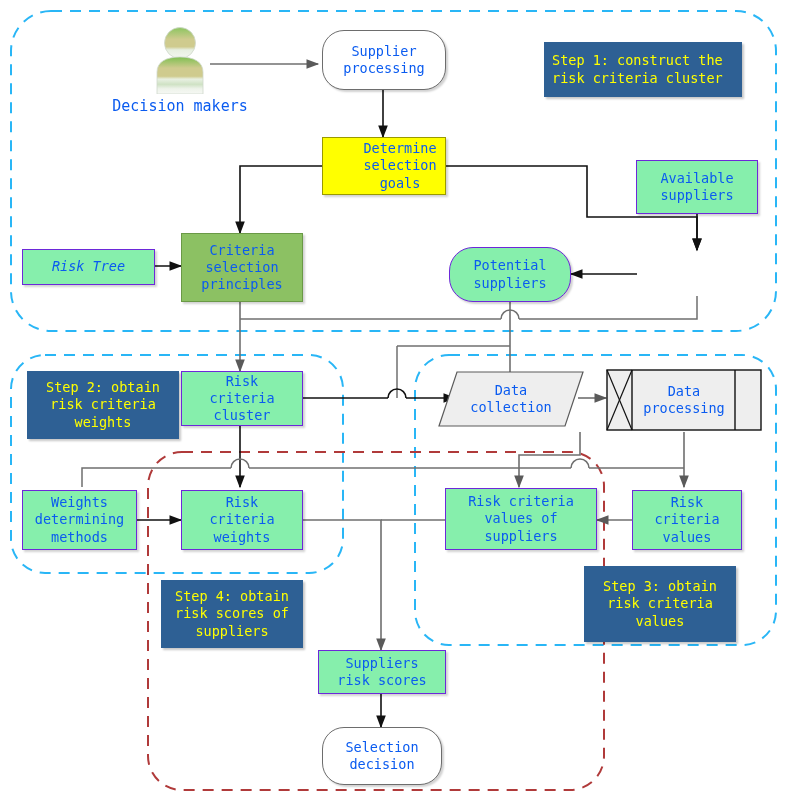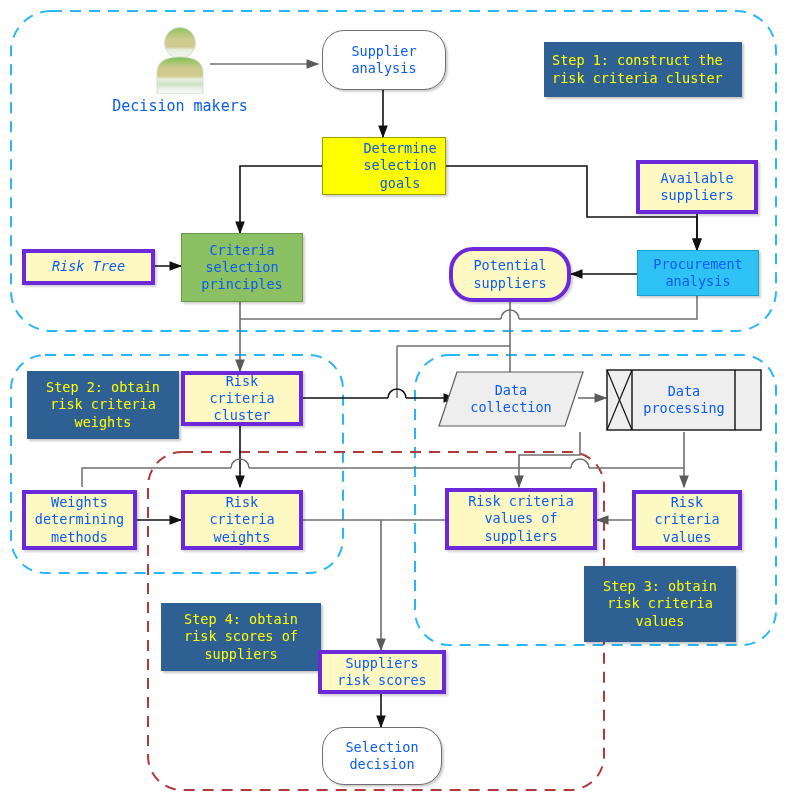--- a/index.html
+++ b/index.html
@@ -1,20 +1,20 @@
 <!DOCTYPE html>
 <html><head>
 <meta charset="utf-8">
 <style>
   html,body{margin:0;padding:0;background:#ffffff;}
   body{font-family:"DejaVu Sans Mono","Liberation Mono",monospace;}
   #stage{position:relative;width:787px;height:805px;overflow:hidden;background:#fff;}
   #svg-layer{position:absolute;left:0;top:0;width:787px;height:805px;}
   .node{position:absolute;box-sizing:border-box;display:flex;align-items:center;justify-content:center;text-align:center;color:#0a5bf0;font-family:"DejaVu Sans Mono","Liberation Mono",monospace;font-size:13.5px;line-height:1.28;white-space:pre-line;}
-  .proc{background:#fef9c3;border:4px solid #6d28d9;box-shadow:2px 2px 2px rgba(0,0,0,0.18);}
+  .proc{background:#86efac;border:1px solid #6d28d9;box-shadow:2px 2px 2px rgba(0,0,0,0.18);}
   .term{background:#ffffff;border:1px solid #6d6d6d;border-radius:22px;box-shadow:2px 2px 2px rgba(0,0,0,0.18);}
   .goal{background:#ffff00;border:1px solid #9a9a00;box-shadow:2px 2px 2px rgba(0,0,0,0.18);}
   .green{background:#8cc163;border:1px solid #6a9946;box-shadow:2px 2px 2px rgba(0,0,0,0.18);}
   .cyan{background:#2ec2f5;border:1px solid #1aa0d0;box-shadow:2px 2px 2px rgba(0,0,0,0.18);}
   .steplab{background:#2e6094;color:#ffff00;font-size:13.5px;text-align:left;justify-content:flex-start;padding:2px 8px;box-shadow:2px 2px 2px rgba(0,0,0,0.22);}
   .steplab.ctr{text-align:center;justify-content:center;}
   .plain{color:#0a5bf0;font-size:15px;background:none;border:none;box-shadow:none;}
   .person{position:absolute;}
   .para{position:absolute;}
   .para .inner{position:absolute;left:0;top:0;width:100%;height:100%;display:flex;align-items:center;justify-content:center;text-align:center;color:#0a5bf0;font-size:13.5px;line-height:1.28;white-space:pre-line;font-family:"DejaVu Sans Mono","Liberation Mono",monospace;}
@@ -125,45 +125,43 @@
   <div class="node plain" style="left:100px;top:96px;width:160px;height:22px;">Decision makers</div>
 
   <div class="node steplab" style="left:544px;top:42px;width:198px;height:55px;">Step 1: construct the
 risk criteria cluster</div>
   <div class="node steplab ctr" style="left:27px;top:371px;width:152px;height:68px;">Step 2: obtain
 risk criteria
 weights</div>
   <div class="node steplab ctr" style="left:584px;top:566px;width:152px;height:76px;">Step 3: obtain
 risk criteria
 values</div>
-  <div class="node steplab ctr" style="left:161px;top:603px;width:160px;height:68px;">Step 4: obtain
+  <div class="node steplab ctr" style="left:161px;top:580px;width:142px;height:68px;">Step 4: obtain
 risk scores of
 suppliers</div>
 
   <div class="node term" style="left:322px;top:30px;width:124px;height:60px;">Supplier
-analysis</div>
+processing</div>
 
   <div class="node goal" style="left:322px;top:137px;width:124px;height:58px;padding-left:32px;">Determine
 selection
 goals</div>
 
   <div class="node proc" style="left:636px;top:160px;width:122px;height:54px;">Available
 suppliers</div>
 
   <div class="node proc" style="left:22px;top:249px;width:133px;height:36px;font-style:italic;">Risk Tree</div>
 
   <div class="node green" style="left:181px;top:233px;width:122px;height:69px;">Criteria
 selection
 principles</div>
 
   <div class="node proc" style="left:449px;top:247px;width:122px;height:55px;border-radius:24px;">Potential
 suppliers</div>
 
-  <div class="node cyan" style="left:637px;top:250px;width:122px;height:46px;">Procurement
-analysis</div>
 
   <div class="node proc" style="left:181px;top:371px;width:122px;height:55px;">Risk
 criteria
 cluster</div>
 
   <div class="para" style="left:437px;top:370px;width:148px;height:58px;">
     <svg width="148" height="58" viewBox="0 0 148 58">
       <polygon points="20,2 146,2 128,56 2,56" fill="#eeeeee" stroke="#5a5a5a" stroke-width="1.2"></polygon>
     </svg>
     <div class="inner">Data

